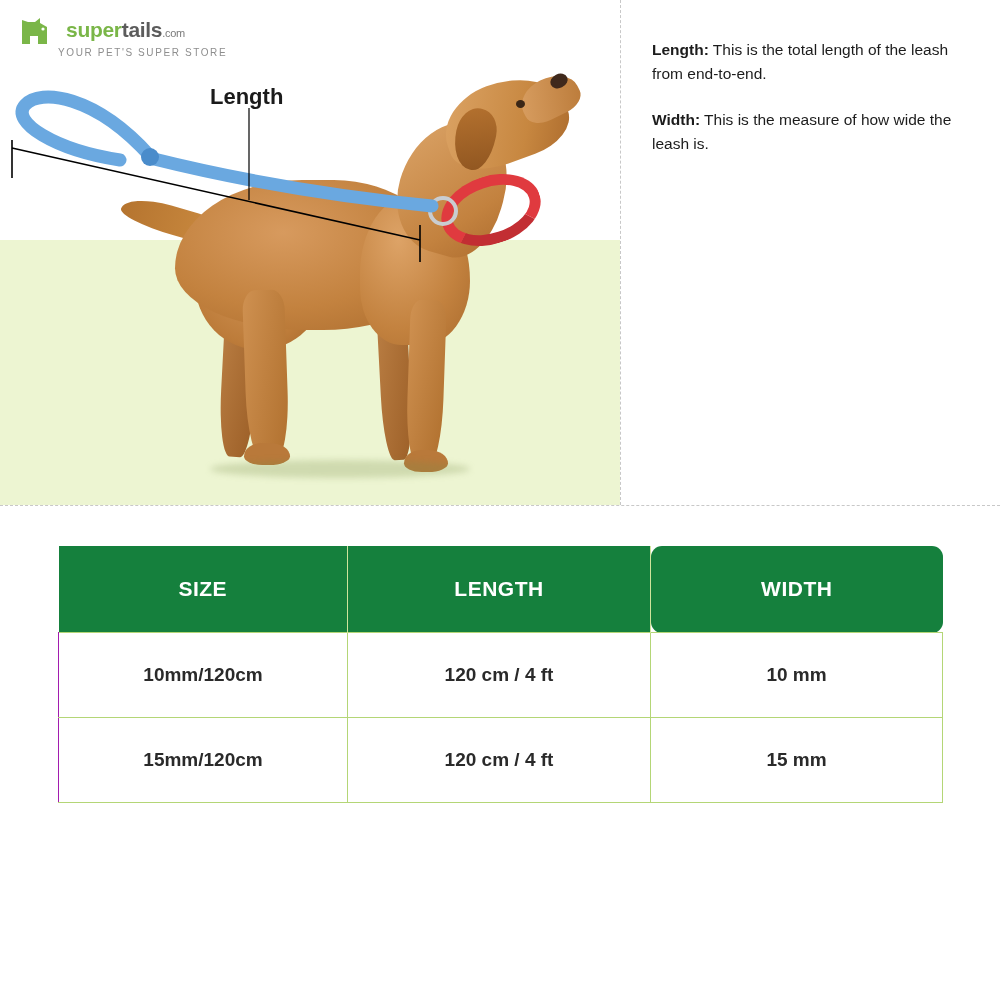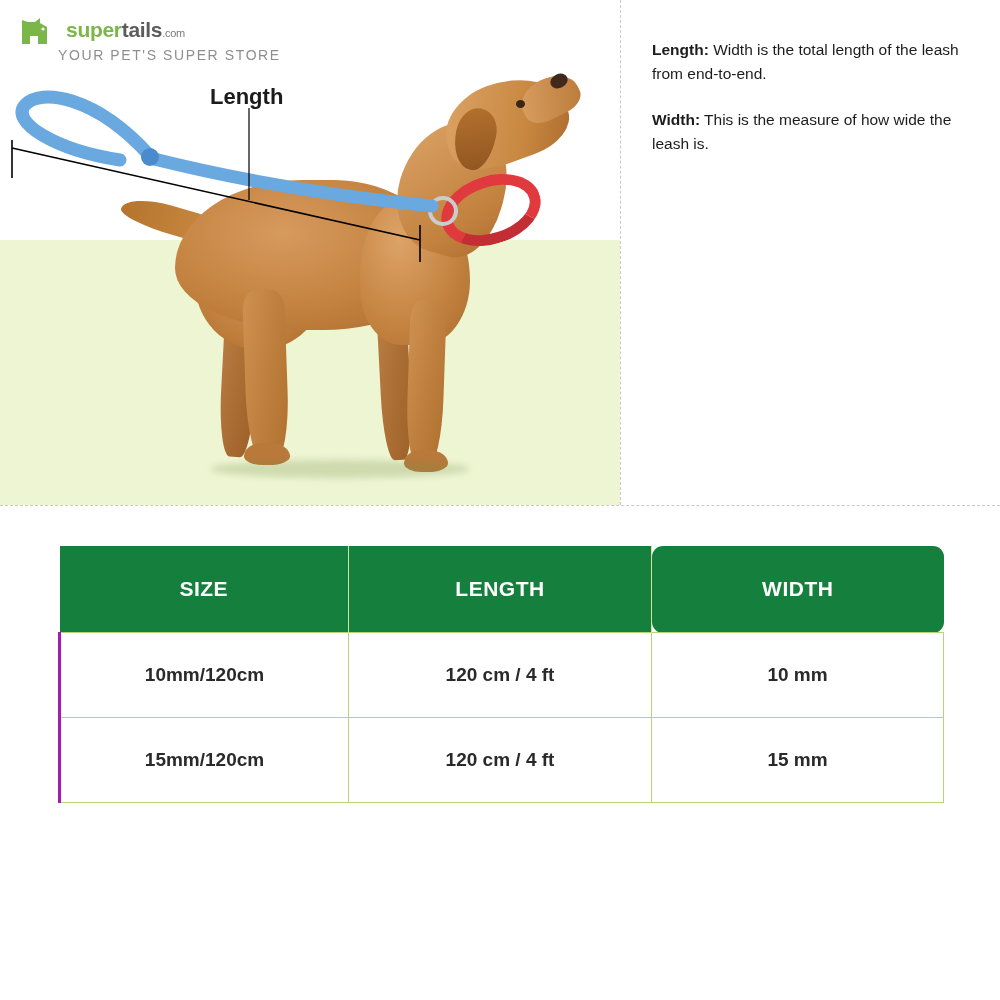--- a/index.html
+++ b/index.html
@@ -73,21 +73,21 @@
     color: #5c5c5c;
   }
   #logo-text .dotcom {
     font-size: 11px;
     color: #7a7a7a;
   }
   #logo-tag {
     position: absolute;
     left: 40px;
     top: 33px;
-    font-size: 14px;
+    font-size: 10px;
     letter-spacing: 1.6px;
     color: #8e8e8e;
     white-space: nowrap;
   }
 
   
   .dogpart {
     position: absolute;
   }
   #dog-body {
@@ -300,21 +300,21 @@
   }
   thead th:last-child { border-right: none; border-radius: 11px; }
   tbody td {
     height: 82px;
     text-align: center;
     font-size: 19px;
     font-weight: bold;
     color: #2a2a2a;
     border: 1px solid #b4d676;
   }
-  tbody tr td:first-child { border-left: 3px solid #a21caf; }
+  tbody tr td:first-child { border-left: 1px solid #a21caf; }
   col.c1 { width: 289px; }
   col.c2 { width: 303px; }
   col.c3 { width: 292px; }
 </style>
 </head>
 <body>
 
 <div id="page">
 
   <div id="illustration">
@@ -367,21 +367,21 @@
     </svg>
 
     <div id="length-label">Length</div>
   </div>
 
   <div id="v-dash"></div>
   <div id="h-dash"></div>
 
   <div id="text-panel">
     <div class="para">
-      <b>Length:</b><span> Width is the total length of the leash from end-to-end.</span>
+      <b>Length:</b><span> This is the total length of the leash from end-to-end.</span>
     </div>
     <div class="para">
       <b>Width:</b><span> This is the measure of how wide the leash is.</span>
     </div>
   </div>
 
   <div id="table-wrap">
     <table>
       <colgroup>
           <col class="c1">

